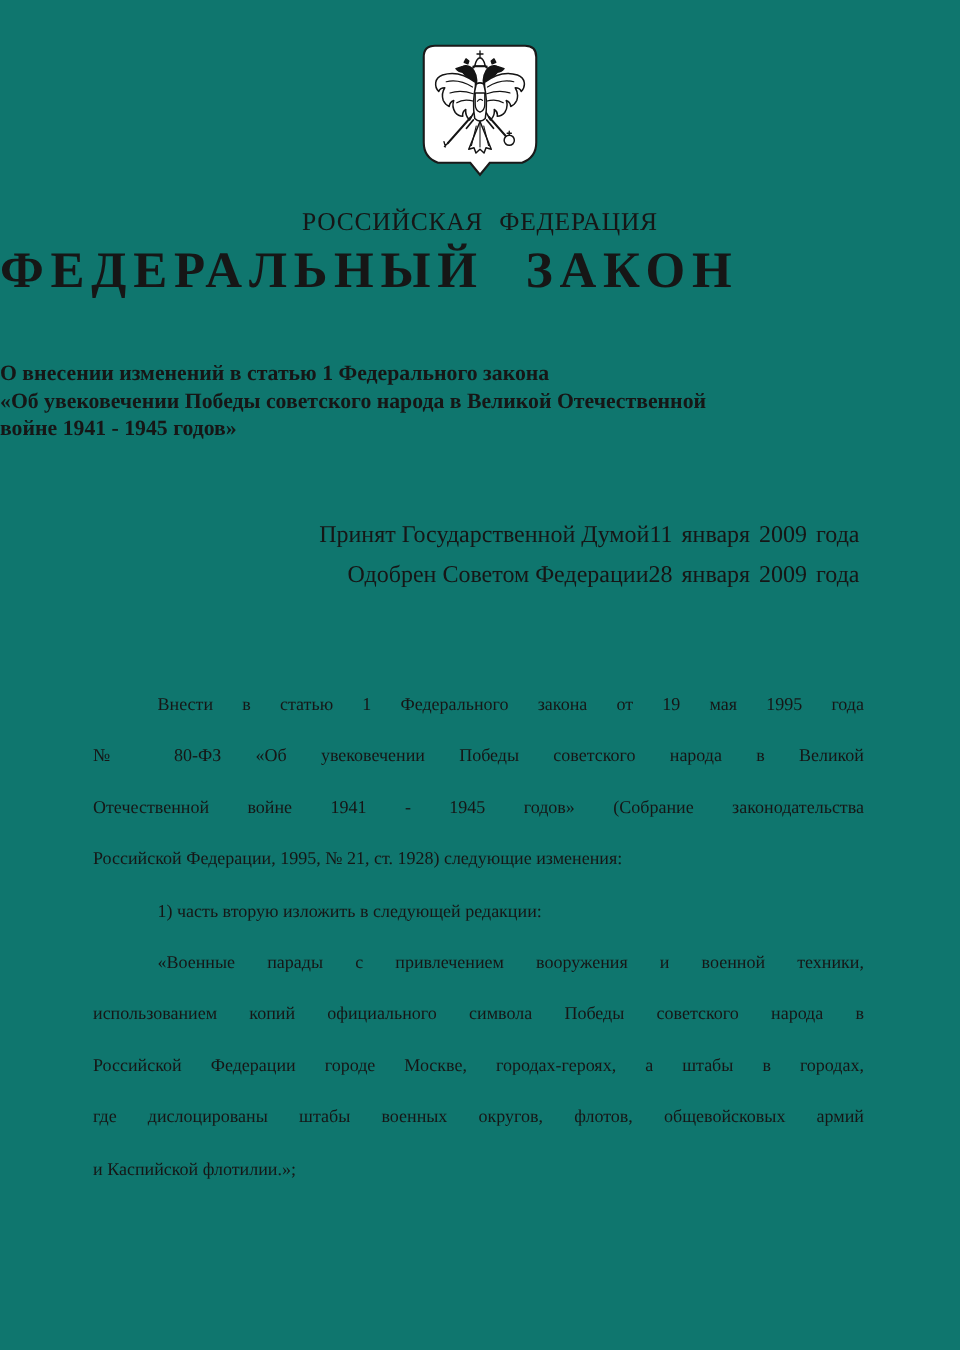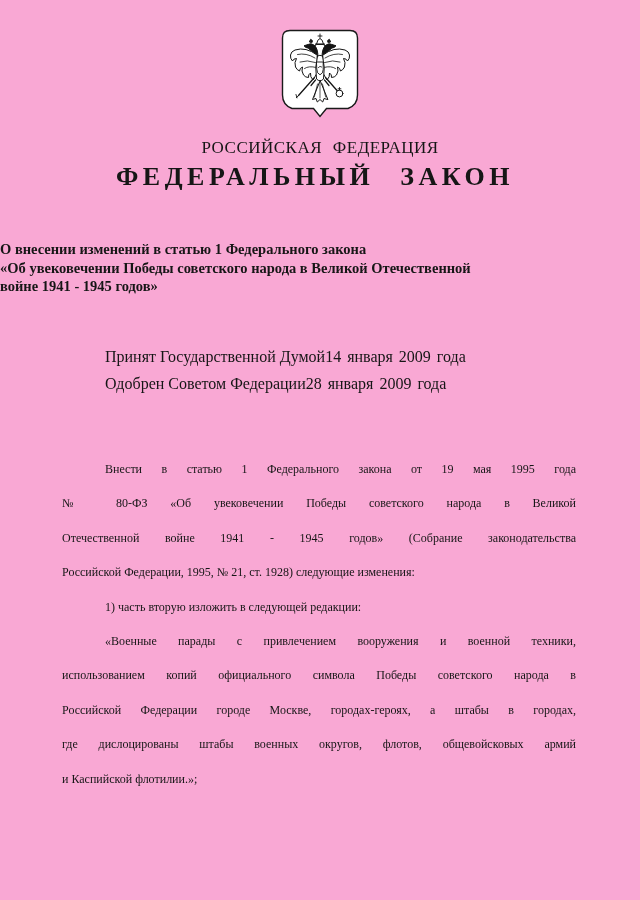--- a/index.html
+++ b/index.html
@@ -1,43 +1,43 @@
 <!DOCTYPE html>
 <html><head>
 <meta charset="utf-8">
 <style>
   html,body{margin:0;padding:0;background:#ffffff;}
   .page{
     position:relative;
     width:640px;height:900px;
-    background:#f9a8d4;
+    background:#0f766e;
     font-family:"Liberation Serif", serif;
     color:#161616;
     overflow:hidden;
   }
   .emblem{position:absolute;top:29px;left:281px;width:78px;height:90px;}
   .country{
     position:absolute;top:138px;left:0;width:640px;
     text-align:center;font-size:17px;letter-spacing:0.5px;word-spacing:6px;
     white-space:nowrap;
   }
   .doctype{
     position:absolute;top:162px;left:0;width:630px;
-    text-align:center;font-size:26px;font-weight:bold;
+    text-align:left;font-size:34px;font-weight:bold;
     letter-spacing:4.5px;word-spacing:15px;white-space:nowrap;
   }
   .law-title{
     position:absolute;top:240px;left:0;width:640px;
     text-align:left;font-size:14.5px;font-weight:bold;line-height:18.6px;
   }
   .adoption{
     position:absolute;top:343px;left:105px;width:468px;
     font-size:16px;
   }
-  .adoption-row{display:flex;justify-content:flex-start;height:27px;align-items:center;}
+  .adoption-row{display:flex;justify-content:flex-end;height:27px;align-items:center;margin-left:44px;}
   .adoption-row .date{word-spacing:2px;}
   .body-text{
     position:absolute;top:452px;left:62px;width:514px;
     font-size:12px;line-height:34.4px;
   }
   .bl{height:34.4px;white-space:nowrap;}
   .jl{white-space:normal;text-align:justify;text-align-last:justify;}
   .ind{padding-left:43px;}
 </style>
 </head>
@@ -81,21 +81,21 @@
 
   <div class="law-title">
     <div>О внесении изменений в статью 1 Федерального закона</div>
     <div>«Об увековечении Победы советского народа в Великой Отечественной</div>
     <div>войне 1941 - 1945 годов»</div>
   </div>
 
   <div class="adoption">
     <div class="adoption-row">
       <span class="label">Принят Государственной Думой</span>
-      <span class="date">14 января 2009 года</span>
+      <span class="date">11 января 2009 года</span>
     </div>
     <div class="adoption-row">
       <span class="label">Одобрен Советом Федерации</span>
       <span class="date">28 января 2009 года</span>
     </div>
   </div>
 
   <div class="body-text">
     <div class="bl jl ind">Внести в статью 1 Федерального закона от 19 мая 1995 года</div>
     <div class="bl jl">№ 80-ФЗ «Об увековечении Победы советского народа в Великой</div>

